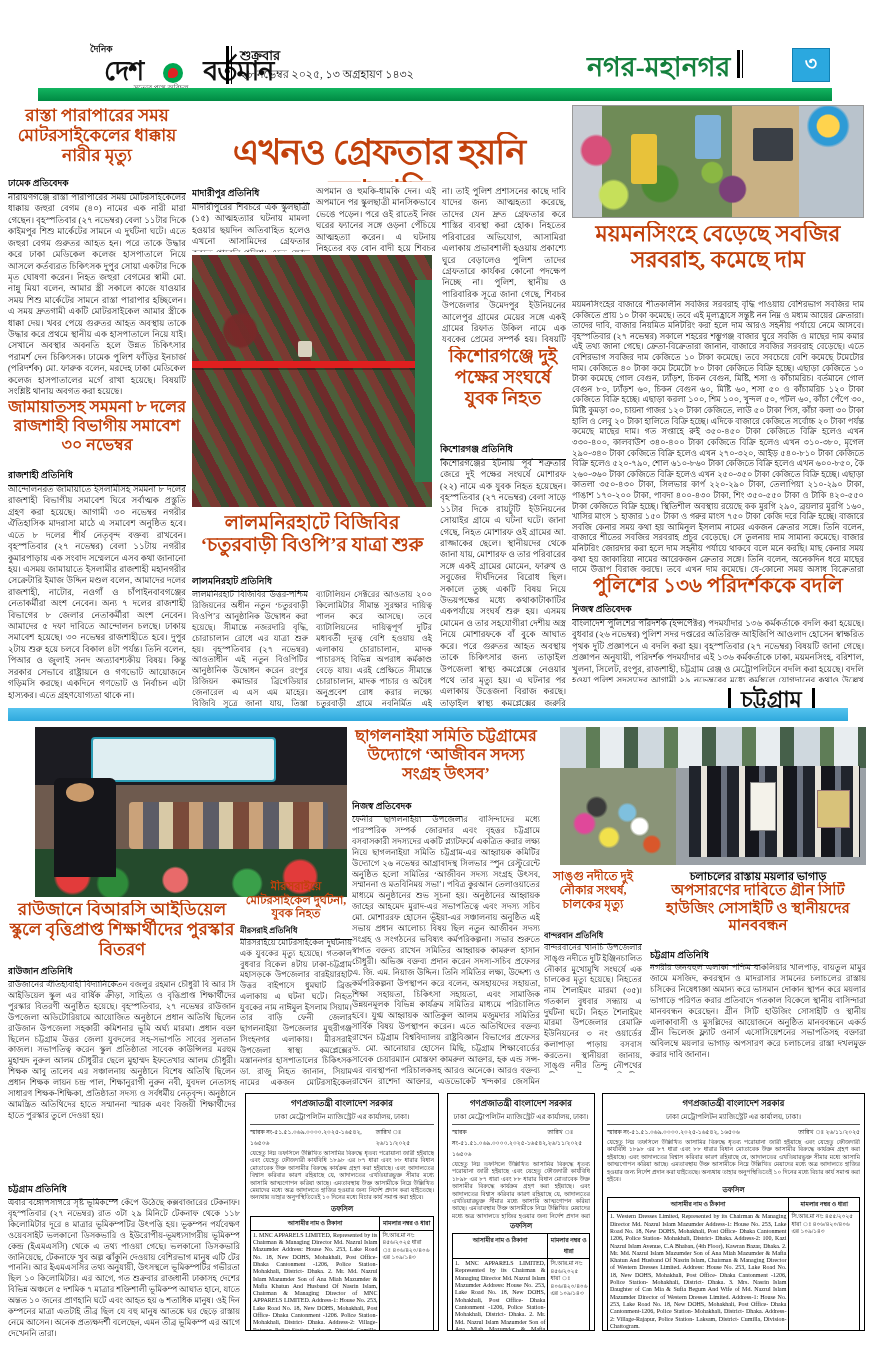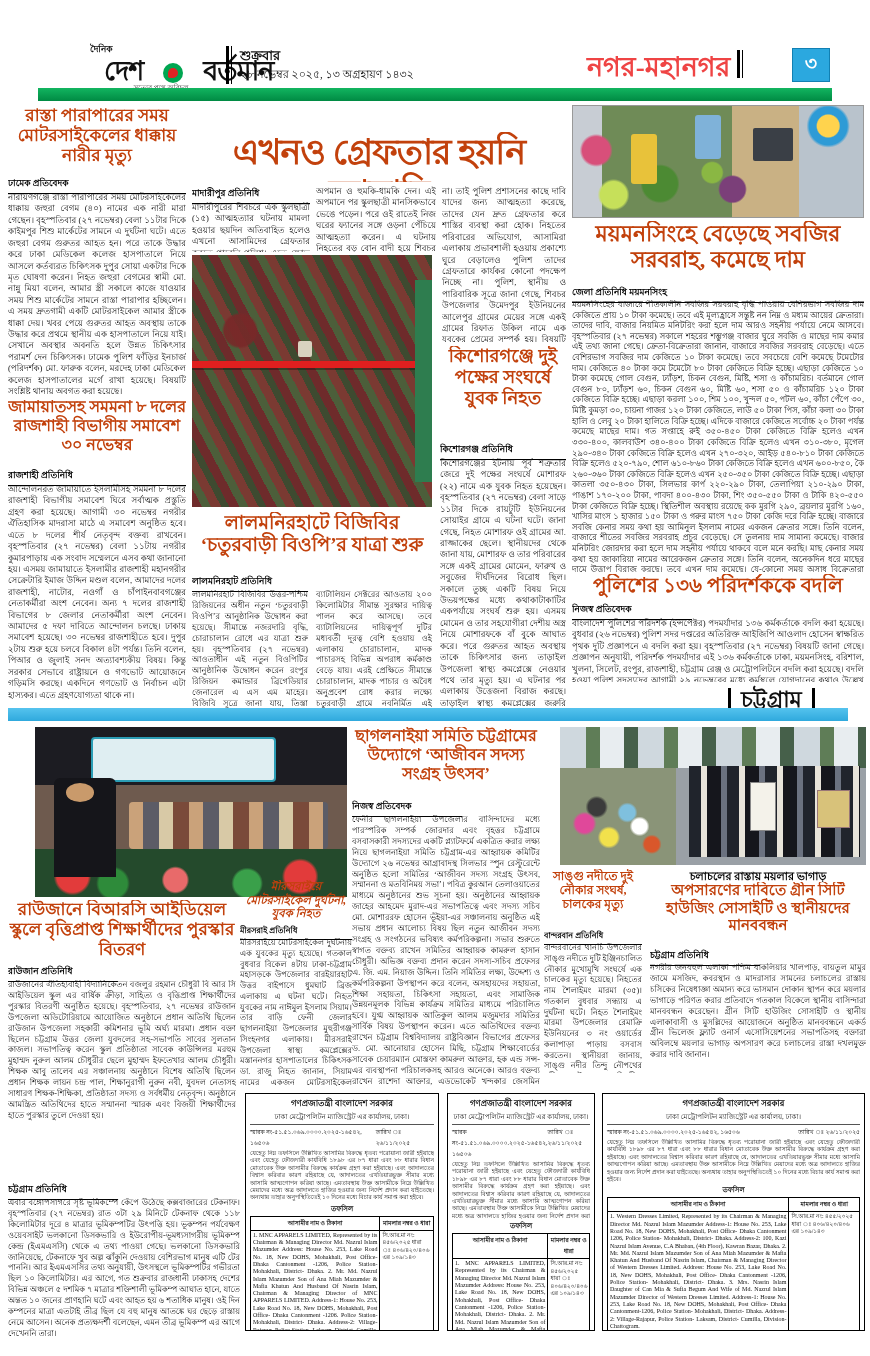--- a/index.html
+++ b/index.html
@@ -38,21 +38,21 @@
     <span style="font-size:27px;font-weight:900;letter-spacing:-1px;">বর্তমান</span>
   </div>
   <div class="abs" style="left:96px;top:82px;width:130px;display:flex;align-items:center;gap:4px;">
     <span style="flex:1;border-top:1px solid #777;"></span>
     <span style="font-size:7px;color:#333;white-space:nowrap;">সত্যের পথে অবিচল</span>
     <span style="flex:1;border-top:1px solid #777;"></span>
   </div>
   <div class="abs" style="left:226px;top:46px;height:38px;border-left:3px solid #000;border-right:1px solid #000;width:2px;"></div>
   <div class="abs" style="left:240px;top:46px;font-size:13px;font-weight:bold;">শুক্রবার</div>
   <div class="abs" style="left:240px;top:66px;font-size:11px;">২৮ নভেম্বর ২০২৫, ১৩ অগ্রহায়ণ ১৪৩২</div>
-  <div class="abs" style="left:587px;top:46px;font-size:27px;font-weight:bold;color:#ef4444;">নগর-মহানগর</div>
+  <div class="abs" style="left:587px;top:46px;font-size:27px;font-weight:bold;color:#15803d;">নগর-মহানগর</div>
   <div class="abs" style="left:737px;top:50px;height:28px;border-left:3px solid #000;border-right:1px solid #000;width:2px;"></div>
   <div class="abs" style="left:792px;top:48px;width:36px;height:32px;background:#2ba8df;color:#fff;display:flex;align-items:center;justify-content:center;font-size:19px;font-weight:bold;border:1px solid #1180b3;">৩</div>
   <div class="abs" style="left:38px;top:88px;width:794px;height:13px;background:linear-gradient(180deg,#12b560,#008a43);"></div>
 
   <div class="abs hl" style="left:8px;top:106px;width:178px;height:64px;font-size:17px;">রাস্তা পারাপারের সময় মোটরসাইকেলের ধাক্কায় নারীর মৃত্যু</div>
   <div class="abs byline" style="left:8px;top:176px;width:178px;">ঢামেক প্রতিবেদক</div>
   <div class="abs bodytxt" style="left:8px;top:192px;width:178px;height:202px;">নারায়ণগঞ্জে রাস্তা পারাপারের সময় মোটরসাইকেলের ধাক্কায় জহুরা বেগম (৪০) নামের এক নারী মারা গেছেন। বৃহস্পতিবার (২৭ নভেম্বর) বেলা ১১টার দিকে কাইমপুর শিশু মার্কেটের সামনে এ দুর্ঘটনা ঘটে। এতে জহুরা বেগম গুরুতর আহত হন। পরে তাকে উদ্ধার করে ঢাকা মেডিকেল কলেজ হাসপাতালে নিয়ে আসলে কর্তব্যরত চিকিৎসক দুপুর সোয়া একটার দিকে মৃত ঘোষণা করেন। নিহত জহুরা বেগমের স্বামী মো. নান্নু মিয়া বলেন, আমার স্ত্রী সকালে কাজে যাওয়ার সময় শিশু মার্কেটের সামনে রাস্তা পারাপার হচ্ছিলেন। এ সময় দ্রুতগামী একটি মোটরসাইকেল আমার স্ত্রীকে ধাক্কা দেয়। খবর পেয়ে গুরুতর আহত অবস্থায় তাকে উদ্ধার করে প্রথমে স্থানীয় এক হাসপাতালে নিয়ে যাই। সেখানে অবস্থার অবনতি হলে উন্নত চিকিৎসার পরামর্শ দেন চিকিৎসক। ঢামেক পুলিশ ফাঁড়ির ইনচার্জ (পরিদর্শক) মো. ফারুক বলেন, মরদেহ ঢাকা মেডিকেল কলেজ হাসপাতালের মর্গে রাখা হয়েছে। বিষয়টি সংশ্লিষ্ট থানায় অবগত করা হয়েছে।</div>
 
   <div class="abs hl" style="left:8px;top:398px;width:178px;height:66px;font-size:16px;">জামায়াতসহ সমমনা ৮ দলের রাজশাহী বিভাগীয় সমাবেশ ৩০ নভেম্বর</div>
   <div class="abs byline" style="left:8px;top:468px;width:178px;">রাজশাহী প্রতিনিধি</div>
@@ -89,21 +89,20 @@
          radial-gradient(circle at 48% 60%, #8ab743 0 6%, transparent 7%),
          radial-gradient(circle at 30% 70%, #4c8a33 0 8%, transparent 9%),
          radial-gradient(circle at 14% 80%, #c6e05a 0 5%, transparent 6%),
          radial-gradient(circle at 8% 40%, #d84f7a 0 5%, transparent 6%),
          linear-gradient(90deg,#c8cdd4 0 10%,#6f8b57 10% 55%,#c9b184 55% 78%,#b9c3cc 78% 100%);">
     <div style="position:absolute;left:42%;top:8%;width:9%;height:40%;background:#7fb2d9;border-radius:3px;"></div>
     <div style="position:absolute;left:20%;top:25%;width:9%;height:45%;background:#e8c23a;border-radius:3px;"></div>
     <div style="position:absolute;left:62%;top:20%;width:14%;height:30%;background:#3a3f46;border-radius:2px;"></div>
   </div>
   <div class="abs hl" style="left:572px;top:221px;width:292px;height:60px;font-size:22px;">ময়মনসিংহে বেড়েছে সবজির সরবরাহ, কমেছে দাম</div>
-  <div class="abs byline" style="left:572px;top:285px;width:292px;">জেলা প্রতিনিধি ময়মনসিংহ</div>
   <div class="abs bodytxt" style="left:572px;top:300px;width:292px;height:272px;font-size:8.3px;line-height:1.28;">ময়মনসিংহের বাজারে শীতকালীন সবজির সরবরাহ বৃদ্ধি পাওয়ায় বেশিরভাগ সবজির দাম কেজিতে প্রায় ১০ টাকা কমেছে। তবে এই মূল্যহ্রাসে সন্তুষ্ট নন নিম্ন ও মধ্যম আয়ের ক্রেতারা। তাদের দাবি, বাজার নিয়মিত মনিটরিং করা হলে দাম আরও সহনীয় পর্যায়ে নেমে আসবে। বৃহস্পতিবার (২৭ নভেম্বর) সকালে শহরের শম্ভুগঞ্জ বাজার ঘুরে সবজি ও মাছের দাম কমার এই তথ্য জানা গেছে। ক্রেতা-বিক্রেতারা জানান, বাজারে সবজির সরবরাহ বেড়েছে। এতে বেশিরভাগ সবজির দাম কেজিতে ১০ টাকা কমেছে। তবে সবচেয়ে বেশি কমেছে টমেটোর দাম। কেজিতে ৪০ টাকা কমে টমেটো ৮০ টাকা কেজিতে বিক্রি হচ্ছে। এছাড়া কেজিতে ১০ টাকা কমেছে গোল বেগুন, ঢ্যাঁড়শ, চিকন বেগুন, মিষ্টি, শসা ও কাঁচামরিচ। বর্তমানে গোল বেগুন ৮০, ঢ্যাঁড়শ ৬০, চিকন বেগুন ৬০, মিষ্টি ৬০, শসা ৫০ ও কাঁচামরিচ ১২০ টাকা কেজিতে বিক্রি হচ্ছে। এছাড়া করলা ১০০, শিম ১০০, খুন্দল ৫০, পটল ৬০, কাঁচা পেঁপে ৩০, মিষ্টি কুমড়া ৩০, চায়না গাজর ১২০ টাকা কেজিতে, লাউ ৫০ টাকা পিস, কাঁচা কলা ৩০ টাকা হালি ও লেবু ২০ টাকা হালিতে বিক্রি হচ্ছে। এদিকে বাজারে কেজিতে সর্বোচ্চ ২০ টাকা পর্যন্ত কমেছে মাছের দাম। গত সপ্তাহে রুই ৩৫০-৪৫০ টাকা কেজিতে বিক্রি হলেও এখন ৩৩০-৪০০, কালবাউশ ৩৪০-৪০০ টাকা কেজিতে বিক্রি হলেও এখন ৩১০-৩৮০, মৃগেল ২৯০-৩৪০ টাকা কেজিতে বিক্রি হলেও এখন ২৭০-৩২০, আইড় ৫৪০-৮১০ টাকা কেজিতে বিক্রি হলেও ৫২০-৭৯০, শোল ৬১০-৮৬০ টাকা কেজিতে বিক্রি হলেও এখন ৬০০-৮৫০, কৈ ২৬০-৩৬০ টাকা কেজিতে বিক্রি হলেও এখন ২৫০-৩৫০ টাকা কেজিতে বিক্রি হচ্ছে। এছাড়া কাতলা ৩৫০-৪৩০ টাকা, সিলভার কার্প ২২০-২৯০ টাকা, তেলাপিয়া ২১০-২৯০ টাকা, পাঙাশ ১৭০-২০০ টাকা, পাবদা ৪০০-৪৩০ টাকা, শিং ৩৫০-৫৫০ টাকা ও টাকি ৪২০-৫৫০ টাকা কেজিতে বিক্রি হচ্ছে। স্থিতিশীল অবস্থায় রয়েছে কক মুরগি ২৯০, ব্রয়লার মুরগি ১৬০, খাসির মাংস ১ হাজার ১৫০ টাকা ও গরুর মাংস ৭৫০ টাকা কেজি দরে বিক্রি হচ্ছে। বাজারে সবজি কেনার সময় কথা হয় আমিনুল ইসলাম নামের একজন ক্রেতার সঙ্গে। তিনি বলেন, বাজারে শীতের সবজির সরবরাহ প্রচুর বেড়েছে। সে তুলনায় দাম সামান্য কমেছে। বাজার মনিটরিং জোরদার করা হলে দাম সহনীয় পর্যায়ে থাকবে বলে মনে করছি। মাছ কেনার সময় কথা হয় জাকারিয়া নামের আরেকজন ক্রেতার সঙ্গে। তিনি বলেন, অনেকদিন ধরে মাছের দামে উত্তাপ বিরাজ করছে। তবে এখন দাম কমেছে। যে-কোনো সময় অসাধু বিক্রেতারা আবারও দাম ইচ্ছামতো বাড়িয়ে নিজেদের পকেট ভারি করবে। সবজি বিক্রেতা আরিফ হোসেন বলেন, সদর উপজেলার চরাঞ্চলের কয়েকটি ইউনিয়ন থেকে শীতকালীন সবজি আসতে শুরু করেছে। এতে দামও কিছুটা কমেছে। সরবরাহ বাড়লে দাম আরও কমে যাবে। মাছ বিক্রেতা কালিম মিয়া বলেন, আমরা সিন্ডিকেট করে মাছ বিক্রি করছি না। আড়তদাররা দাম কমানোয় আমরাও কমিয়ে বিক্রি করতে পারছি। আড়তে দাম বাড়লে আমরাও দাম বাড়াতে বাধ্য হবো। এ বিষয়ে জাতীয় ভোক্তা অধিকার সংরক্ষণ অধিদপ্তর ময়মনসিংহের সহকারী পরিচালক মো. আব্দুস ছালাম বলেন, প্রত্যেকটি বাজারে সবজির সরবরাহ বেড়েছে। ফলে সব বাজারেই সবজির দাম কমার কথা। যে-কোনো পণ্যের দাম অহেতুক বাড়ানো যাবে না।</div>
 
   <div class="abs hl" style="left:572px;top:574px;width:292px;height:26px;font-size:20px;">পুলিশের ১৩৬ পরিদর্শককে বদলি</div>
   <div class="abs byline" style="left:572px;top:602px;width:120px;">নিজস্ব প্রতিবেদক</div>
   <div class="abs bodytxt" style="left:572px;top:618px;width:292px;height:64px;">বাংলাদেশ পুলিশের পরিদর্শক (ইন্সপেক্টর) পদমর্যাদার ১৩৬ কর্মকর্তাকে বদলি করা হয়েছে। বুধবার (২৬ নভেম্বর) পুলিশ সদর দপ্তরের অতিরিক্ত আইজিপি আওলাদ হোসেন স্বাক্ষরিত পৃথক দুটি প্রজ্ঞাপনে এ বদলি করা হয়। বৃহস্পতিবার (২৭ নভেম্বর) বিষয়টি জানা গেছে। প্রজ্ঞাপন অনুযায়ী, পরিদর্শক পদমর্যাদার এই ১৩৬ কর্মকর্তাকে ঢাকা, ময়মনসিংহ, বরিশাল, খুলনা, সিলেট, রংপুর, রাজশাহী, চট্টগ্রাম রেঞ্জ ও মেট্রোপলিটনে বদলি করা হয়েছে। বদলি হওয়া পুলিশ সদস্যদের আগামী ২৯ নভেম্বরের মধ্যে কর্মস্থলে যোগদানের কথাও উল্লেখ করা হয়েছে প্রজ্ঞাপনে।</div>
 
   <div class="abs" style="left:728px;top:682px;display:flex;align-items:center;gap:10px;">
     <span class="vbar" style="height:26px;"></span>
     <span style="font-size:22px;font-weight:bold;">চট্টগ্রাম</span>
     <span class="vbar" style="height:26px;"></span>
@@ -124,21 +123,21 @@
     <div style="position:absolute;left:30%;top:44%;width:64%;height:28%;background:repeating-linear-gradient(90deg,#caa27a 0 14px,#5c5c66 14px 30px,#d8c9a6 30px 44px,#7a4a3a 44px 60px);border-radius:4px;"></div>
   </div>
 
   <div class="abs hl" style="left:8px;top:900px;width:228px;height:60px;font-size:17px;">রাউজানে বিআরসি আইডিয়েল স্কুলে বৃত্তিপ্রাপ্ত শিক্ষার্থীদের পুরস্কার বিতরণ</div>
   <div class="abs byline" style="left:8px;top:964px;width:110px;">রাউজান প্রতিনিধি</div>
   <div class="abs bodytxt" style="left:8px;top:980px;width:228px;height:148px;font-size:8.2px;">রাউজানের ঐতিহ্যবাহী বিদ্যানিকেতন বজলুর রহমান চৌধুরী বি আর সি আইডিয়েল স্কুল এর বার্ষিক ক্রীড়া, সাহিত্য ও বৃত্তিপ্রাপ্ত শিক্ষার্থীদের পুরস্কার বিতরণী অনুষ্ঠিত হয়েছে। বৃহস্পতিবার, ২৭ নভেম্বর রাউজান উপজেলা অডিটোরিয়ামে আয়োজিত অনুষ্ঠানে প্রধান অতিথি ছিলেন রাউজান উপজেলা সহকারী কমিশনার ভূমি অর্ঘ্য মারমা। প্রধান বক্তা ছিলেন চট্টগ্রাম উত্তর জেলা যুবদলের সহ-সভাপতি সাবের সুলতান কাজল। সভাপতিত্ব করেন স্কুল প্রতিষ্ঠাতা সাবেক কাউন্সিলর মরহুম মুহাম্মদ নুরুল আলম চৌধুরীর ছেলে মুহাম্মদ ইফতেখার আলম চৌধুরী। শিক্ষক আবু তালেব এর সঞ্চালনায় অনুষ্ঠানে বিশেষ অতিথি ছিলেন প্রধান শিক্ষক লায়ন চন্দ্র পাল, শিক্ষানুরাগী নুরুন নবী, যুবদল নেতাসহ সাধারণ শিক্ষক-শিক্ষিকা, প্রতিষ্ঠাতা সদস্য ও সর্বধর্মীয় নেতৃবৃন্দ। অনুষ্ঠানে আমন্ত্রিত অতিথিদের হাতে সম্মাননা স্মারক এবং বিজয়ী শিক্ষার্থীদের হাতে পুরস্কার তুলে দেওয়া হয়।</div>
 
   <div class="abs byline" style="left:8px;top:1182px;width:110px;">চট্টগ্রাম প্রতিনিধি</div>
   <div class="abs bodytxt" style="left:8px;top:1198px;width:232px;height:140px;font-size:8.2px;">এবার বঙ্গোপসাগরে সৃষ্ট ভূমিকম্পে কেঁপে উঠেছে কক্সবাজারের টেকনাফ। বৃহস্পতিবার (২৭ নভেম্বর) রাত ৩টা ২৯ মিনিটে টেকনাফ থেকে ১১৮ কিলোমিটার দূরে ৪ মাত্রার ভূমিকম্পটির উৎপত্তি হয়। ভূকম্পন পর্যবেক্ষণ ওয়েবসাইট ভলকানো ডিসকভারি ও ইউরোপীয়-ভূমধ্যসাগরীয় ভূমিকম্প কেন্দ্র (ইএমএসসি) থেকে এ তথ্য পাওয়া গেছে। ভলকানো ডিসকভারি জানিয়েছে, টেকনাফে খুব অল্প ঝাঁকুনি দেওয়ায় বেশিরভাগ মানুষ এটি টের পাননি। আর ইএমএসসির তথ্য অনুযায়ী, উৎসস্থলে ভূমিকম্পটির গভীরতা ছিল ১০ কিলোমিটার। এর আগে, গত শুক্রবার রাজধানী ঢাকাসহ দেশের বিভিন্ন অঞ্চলে ৫ দশমিক ৭ মাত্রার শক্তিশালী ভূমিকম্প আঘাত হানে, যাতে অন্তত ১০ জনের প্রাণহানি ঘটে এবং আহত হয় ৬ শতাধিক মানুষ। ওই দিন কম্পনের মাত্রা এতটাই তীব্র ছিল যে বহু মানুষ আতঙ্কে ঘর ছেড়ে রাস্তায় নেমে আসেন। অনেক প্রত্যক্ষদর্শী বলেছেন, এমন তীব্র ভূমিকম্প এর আগে দেখেননি তারা।</div>
 
-  <div class="abs hl" style="left:240px;top:880px;width:112px;height:40px;font-size:11.5px;font-style:italic;">মীরসরাইয়ে মোটরসাইকেল দুর্ঘটনা, যুবক নিহত</div>
+  <div class="abs hl" style="left:240px;top:880px;width:112px;height:40px;font-size:11.5px;">মীরসরাইয়ে মোটরসাইকেল দুর্ঘটনা, যুবক নিহত</div>
   <div class="abs byline" style="left:240px;top:924px;width:112px;font-size:8px;">মীরসরাই প্রতিনিধি</div>
   <div class="abs bodytxt" style="left:240px;top:938px;width:112px;height:148px;font-size:8.1px;">মীরসরাইয়ে মোটরসাইকেল দুর্ঘটনায় এক যুবকের মৃত্যু হয়েছে। গতকাল বুধবার বিকেল ৪টায় ঢাকা-চট্টগ্রাম মহাসড়কে উপজেলার বারইয়ারহাট উত্তর বাইপাসে ধুমঘাট ব্রিজ এলাকায় এ ঘটনা ঘটে। নিহত যুবকের নাম নাঈমুল ইসলাম সিয়াম। তার বাড়ি ফেনী জেলার ছাগলনাইয়া উপজেলার মুহুরীগঞ্জ সিংহনগর এলাকায়। মীরসরাই উপজেলা স্বাস্থ্য কমপ্লেক্সের মস্তাননগর হাসপাতালের চিকিৎসক ডা. রাজু নিহত জানান, সিয়াম নামের একজন মোটরসাইকেল দুর্ঘটনায় নিহত হয়েছেন। হাসপাতালে নিয়ে আসার আগেই তার মৃত্যু হয়। এ বিষয়ে জোরারগঞ্জ হাইওয়ে থানার উপপরিদর্শক বোরহান উদ্দিন বলেন।</div>
 
   <div class="abs hl" style="left:352px;top:727px;width:188px;height:68px;font-size:16px;">ছাগলনাইয়া সমিতি চট্টগ্রামের উদ্যোগে ‘আজীবন সদস্য সংগ্রহ উৎসব’</div>
   <div class="abs byline" style="left:352px;top:799px;width:110px;">নিজস্ব প্রতিবেদক</div>
   <div class="abs bodytxt" style="left:352px;top:815px;width:188px;height:272px;font-size:8.2px;">ফেনীর ছাগলনাইয়া উপজেলার বাসিন্দাদের মধ্যে পারস্পরিক সম্পর্ক জোরদার এবং বৃহত্তর চট্টগ্রামে বসবাসকারী সদস্যদের একটি প্ল্যাটফর্মে একত্রিত করার লক্ষ্য নিয়ে ছাগলনাইয়া সমিতি চট্টগ্রাম-এর আহ্বায়ক কমিটির উদ্যোগে ২৬ নভেম্বর আগ্রাবাদস্থ সিলভার স্পুন রেস্টুরেন্টে অনুষ্ঠিত হলো সমিতির ‘আজীবন সদস্য সংগ্রহ উৎসব, সম্মাননা ও মতবিনিময় সভা’। পবিত্র কুরআন তেলাওয়াতের মাধ্যমে অনুষ্ঠানের শুভ সূচনা হয়। অনুষ্ঠানের আহ্বায়ক জাহের আহমেদ মুরাদ-এর সভাপতিত্বে এবং সদস্য সচিব মো. মোশাররফ হোসেন ভূঁইয়া-এর সঞ্চালনায় অনুষ্ঠিত এই সভায় প্রধান আলোচ্য বিষয় ছিল নতুন আজীবন সদস্য সংগ্রহ ও সংগঠনের ভবিষ্যৎ কর্মপরিকল্পনা। সভার শুরুতে স্বাগত বক্তব্য রাখেন সমিতির আহ্বায়ক কামরুল হাসান চৌধুরী। অভিজ্ঞ বক্তব্য প্রদান করেন সদস্য-সচিব প্রফেসর এ. জি. এম. নিয়াজ উদ্দিন। তিনি সমিতির লক্ষ্য, উদ্দেশ্য ও কর্মপরিকল্পনা উপস্থাপন করে বলেন, অসহায়দের সহায়তা, শিক্ষা সহায়তা, চিকিৎসা সহায়তা, এবং সামাজিক উন্নয়নমূলক বিভিন্ন কার্যক্রম সমিতির মাধ্যমে পরিচালিত হবে। যুগ্ম আহ্বায়ক আতিকুল আলম মজুমদার সমিতির সার্বিক বিষয় উপস্থাপন করেন। এতে অতিথিদের বক্তব্য রাখেন চট্টগ্রাম বিশ্ববিদ্যালয় রাষ্ট্রবিজ্ঞান বিভাগের প্রফেসর ড. মো. আনোয়ার হোসেন মিছি, চট্টগ্রাম শিক্ষাবোর্ডের সাবেক চেয়ারম্যান মোস্তফা কামরুল আক্তার, হক এন্ড সন্স-এর ব্যবস্থাপনা পরিচালকসহ আরও অনেকে। আরও বক্তব্য রাখেন রাশেদা আক্তার, এডভোকেট খন্দকার জেসমিন আক্তার, ইঞ্জিনিয়ার আজমির হোসেন, সাইফুল ইসলাম, টিপু পাঠানিয়ারী, এবং ব্যারিস্টার গৌরব হোসেন।</div>
 
   <div class="abs photo" style="left:560px;top:727px;width:306px;height:138px;
        background:
          radial-gradient(circle at 8% 70%, #e0489a 0 3%, transparent 4%),

